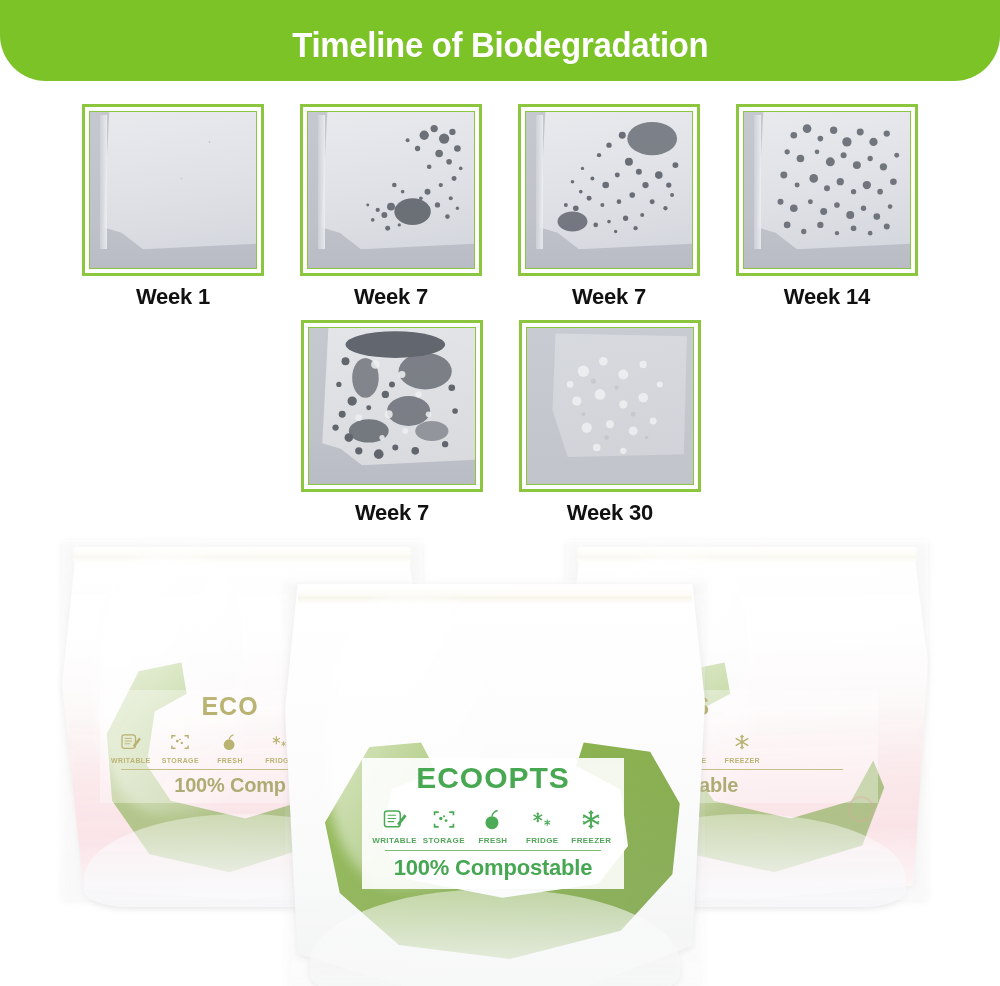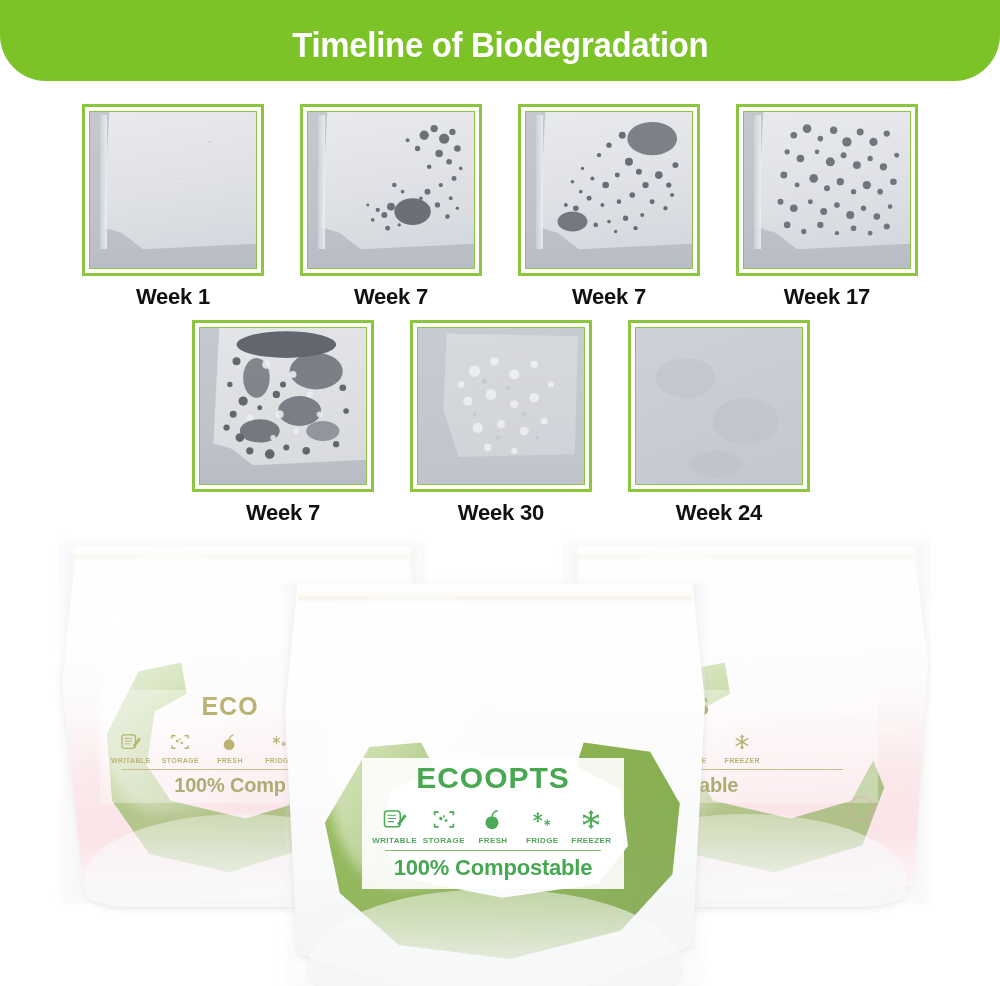--- a/index.html
+++ b/index.html
@@ -473,21 +473,21 @@
                 <circle cx="46" cy="68" r="1.9"></circle>
                   <circle cx="56" cy="73" r="1.3"></circle>
                 <circle cx="66" cy="70" r="1.7"></circle>
                   <circle cx="76" cy="73" r="1.4"></circle>
                 <circle cx="86" cy="69" r="1.8"></circle>
               </g>
             </svg>
           </div>
         </div>
       </div>
-      <div class="tl-label">Week 17</div>
+      <div class="tl-label">Week 14</div>
     </div>
 
   </div>
 
   <div class="tl-row tl-row-2">
 
     <div class="tl-cell">
       <div class="thumb-frame">
         <div class="thumb-inner">
           <div class="thumb-img">
@@ -568,37 +568,20 @@
                 <circle cx="48" cy="66" r="1.4"></circle>
                   <circle cx="72" cy="66" r="1.1"></circle>
               </g>
             </svg>
           </div>
         </div>
       </div>
       <div class="tl-label">Week 30</div>
     </div>
 
-    <div class="tl-cell">
-      <div class="thumb-frame">
-        <div class="thumb-inner">
-          <div class="thumb-img">
-            <div class="backdrop" style="background:linear-gradient(160deg,#ced1d7 0%,#c9ccd3 50%,#c4c7ce 100%);"></div>
-            <svg class="speckle" viewBox="0 0 100 100" preserveAspectRatio="none">
-              <g fill="#b9bcc3" opacity="0.35">
-                <ellipse cx="30" cy="30" rx="18" ry="12"></ellipse>
-                <ellipse cx="66" cy="56" rx="20" ry="14"></ellipse>
-                <ellipse cx="48" cy="82" rx="16" ry="8"></ellipse>
-              </g>
-            </svg>
-          </div>
-        </div>
-      </div>
-      <div class="tl-label">Week 24</div>
-    </div>
 
   </div>
 </div>
 
 <div class="product-area">
 
   <div class="bag bag-side" style="left:62px; top:8px; width:360px; height:360px; z-index:1;">
     <div class="bag-body"></div>
     <div class="bag-top-seal"></div>
     <div class="leaf-swoosh leaf-l"></div>

